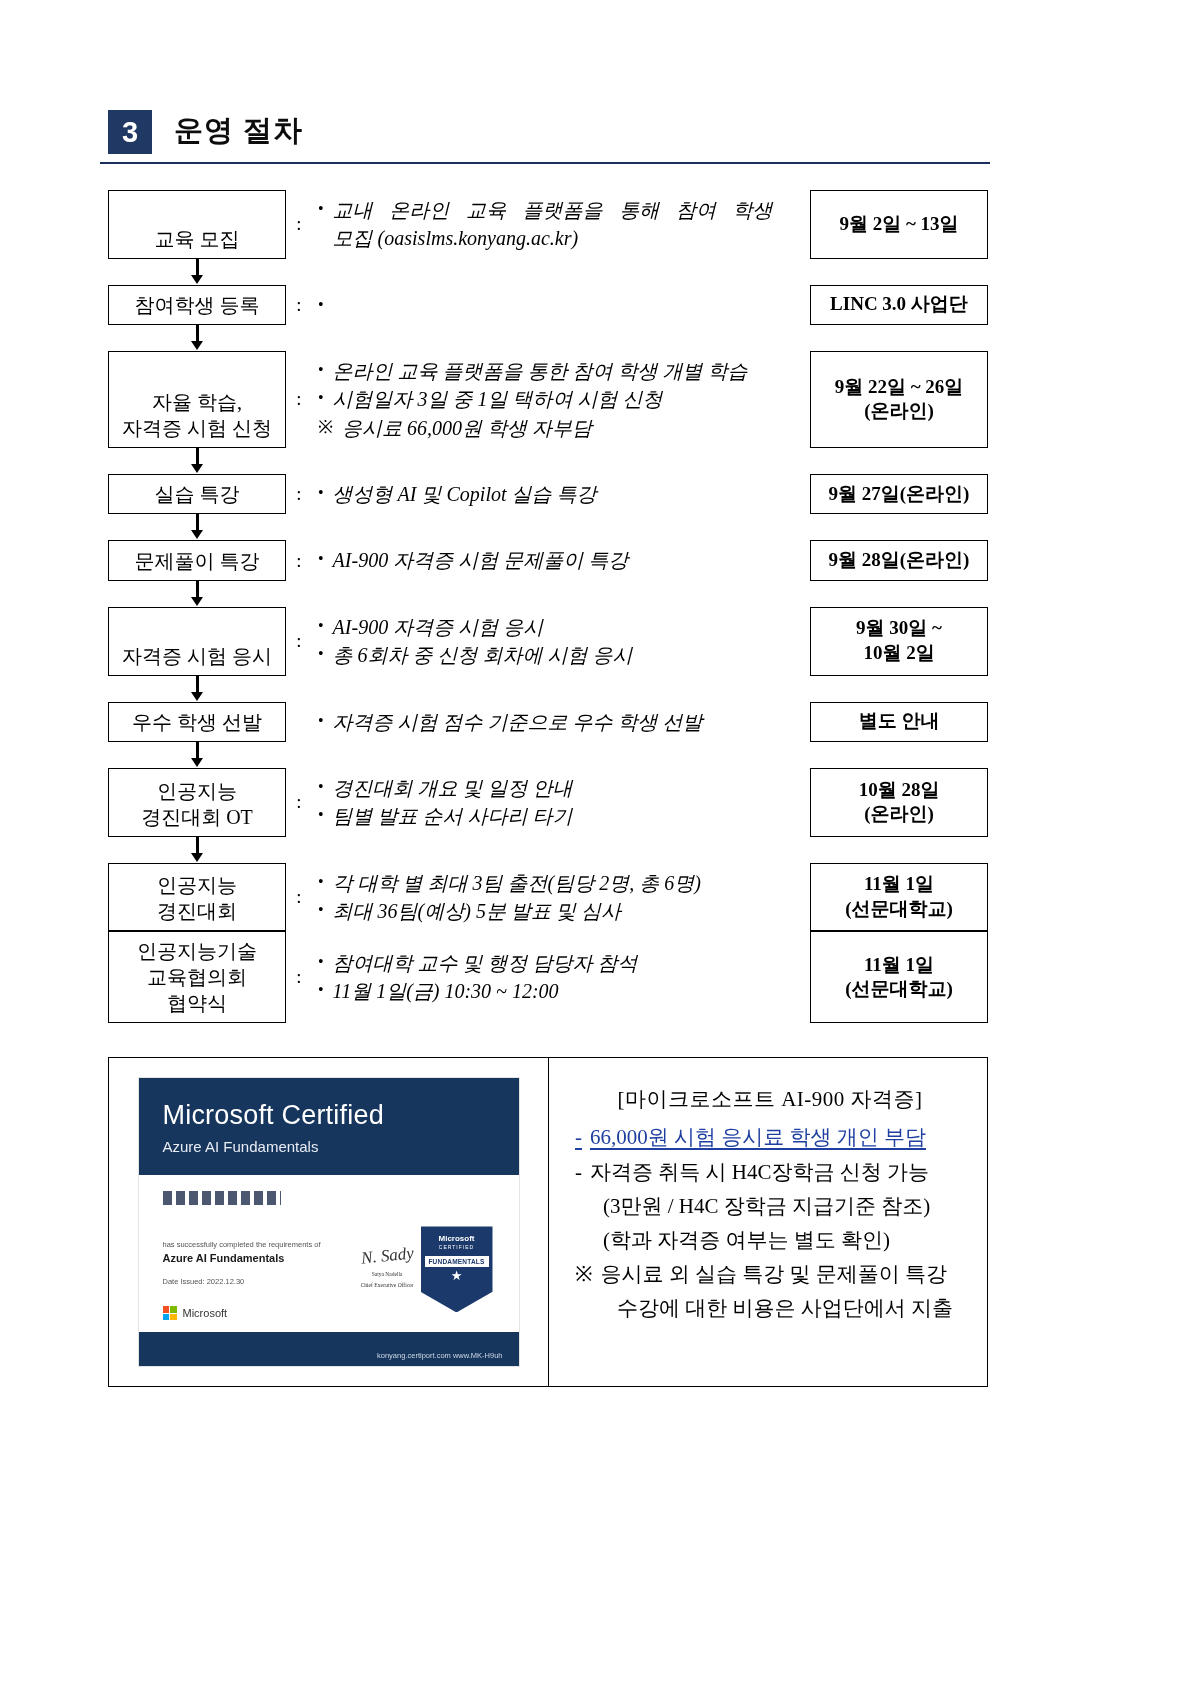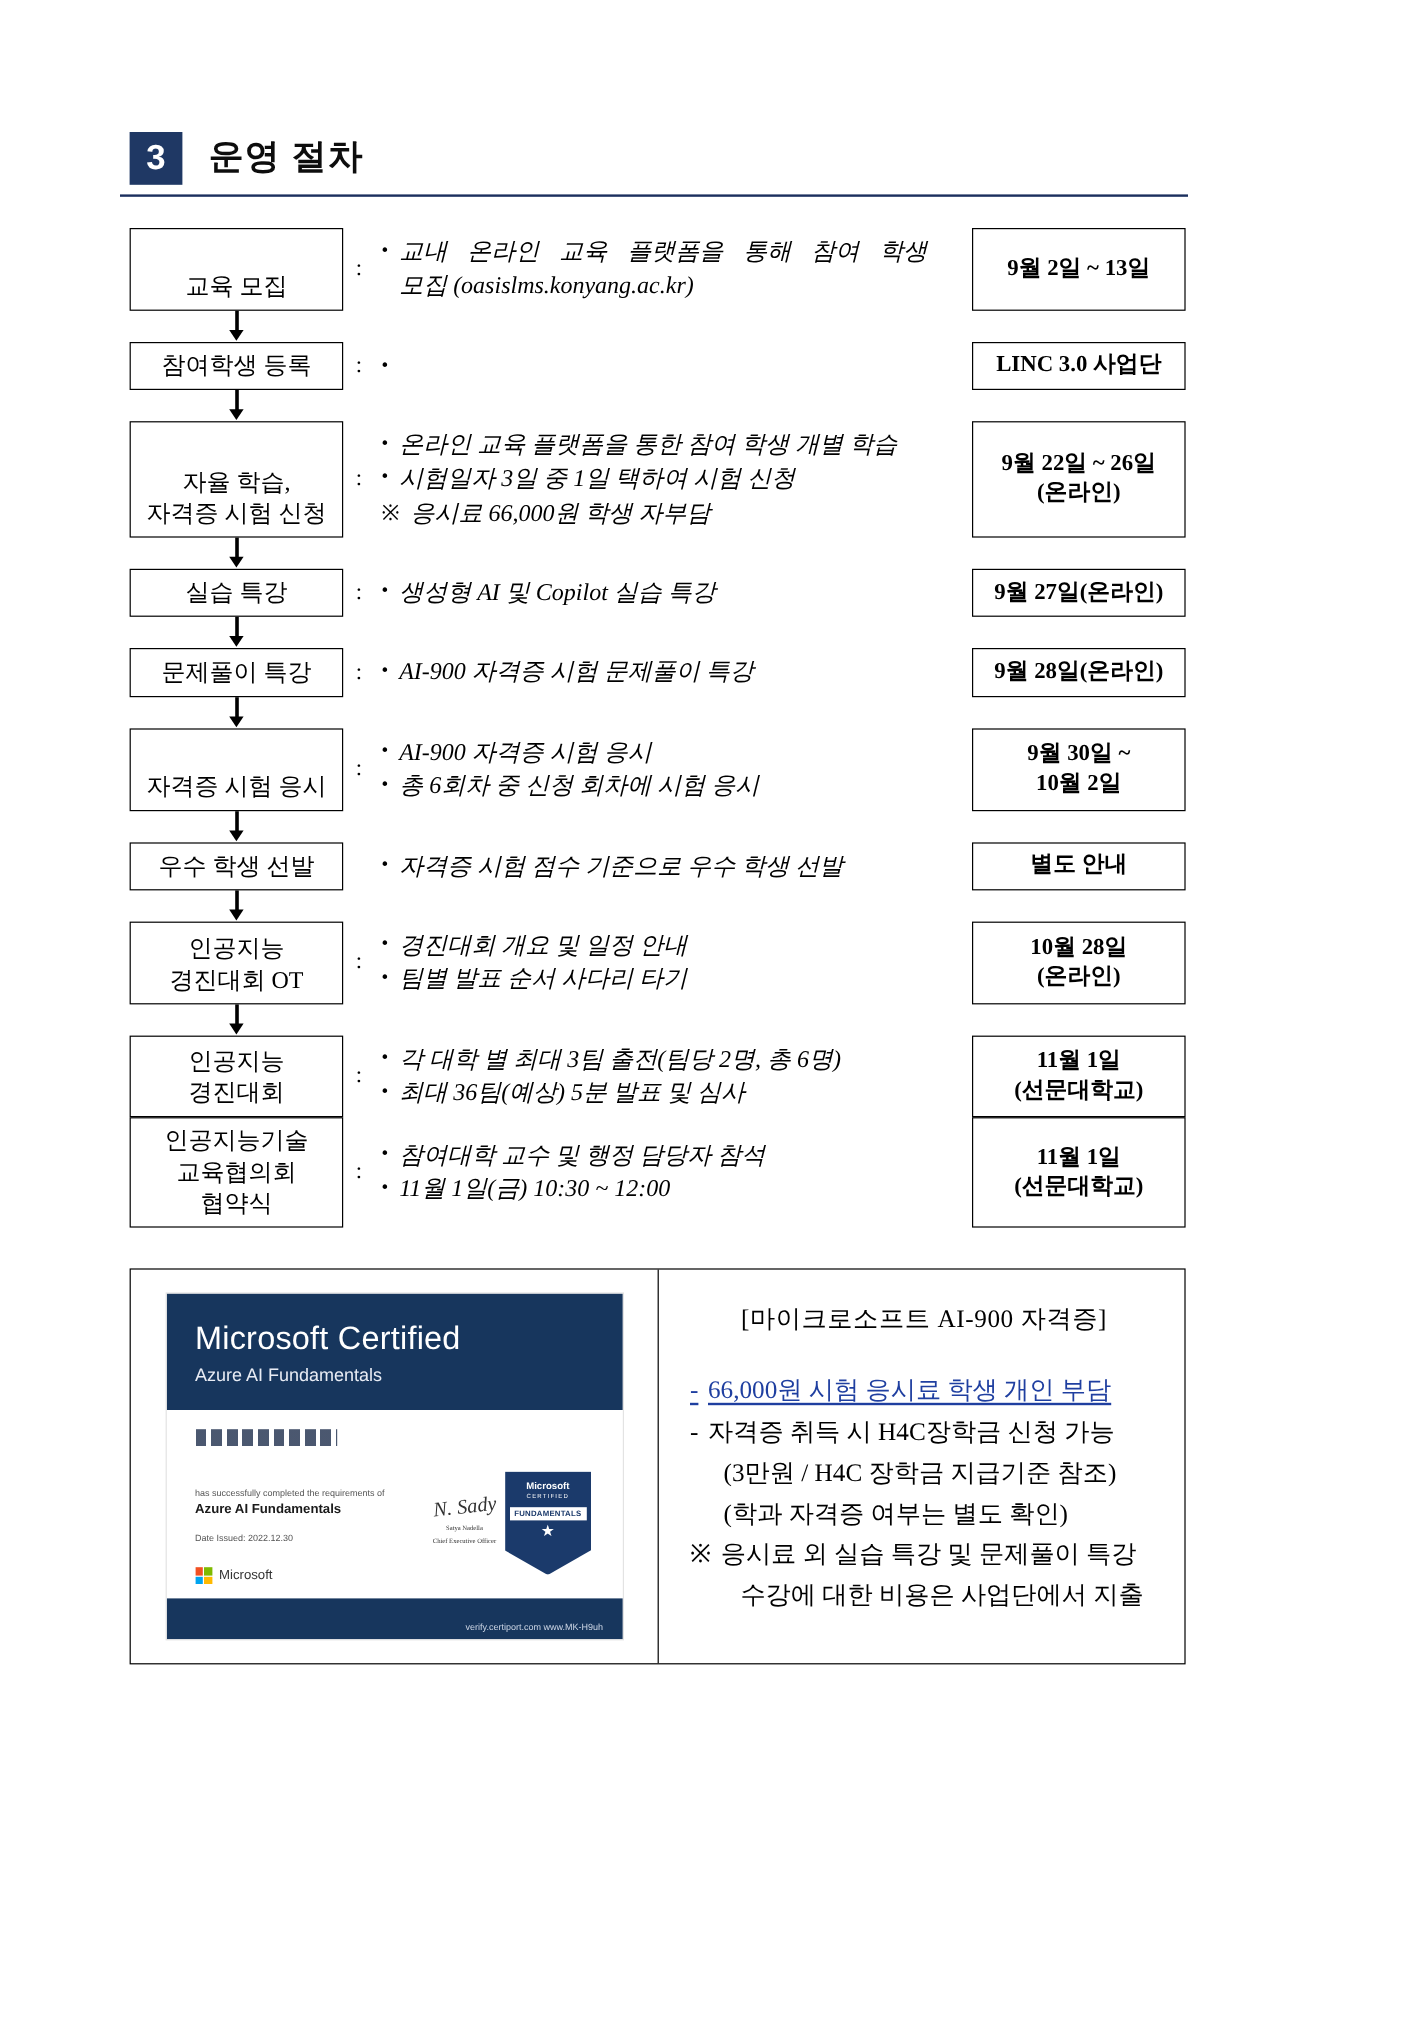--- a/index.html
+++ b/index.html
@@ -318,21 +318,21 @@
 
   .bottom-right {
     flex: 1 1 auto;
     padding: 24px 22px 18px 26px;
     box-sizing: border-box;
     font-size: 21px;
     line-height: 1.62;
   }
   .br-title {
     text-align: center;
-    margin-bottom: 25px;
+    margin-bottom: 4px;
     letter-spacing: 0.5px;
   }
   .br-line {
     display: flex;
     gap: 8px;
     align-items: flex-start;
   }
   .br-line .mk { flex: 0 0 auto; }
   .br-blue {
     color: #1f3fa0;
@@ -642,21 +642,21 @@
             <div class="who">Chief Executive Officer</div>
           </div>
 
           <div class="cert-badge">
             <div class="b1">Microsoft</div>
             <div class="b2">CERTIFIED</div>
             <div class="b3">FUNDAMENTALS</div>
             <div class="star">★</div>
           </div>
         </div>
-        <div class="cert-foot">verify.certiport.com  www.MK-H9uh</div>
+        <div class="cert-foot">konyang.certiport.com  www.MK-H9uh</div>
       </div>
     </div>
 
     <div class="bottom-right">
       <div class="br-title">[마이크로소프트 AI-900 자격증]</div>
       <div id="notes-list">
           <div class="br-line">
             <span class="mk br-blue">-</span>
             <span class="br-blue">66,000원 시험 응시료 학생 개인 부담</span>
           </div>

